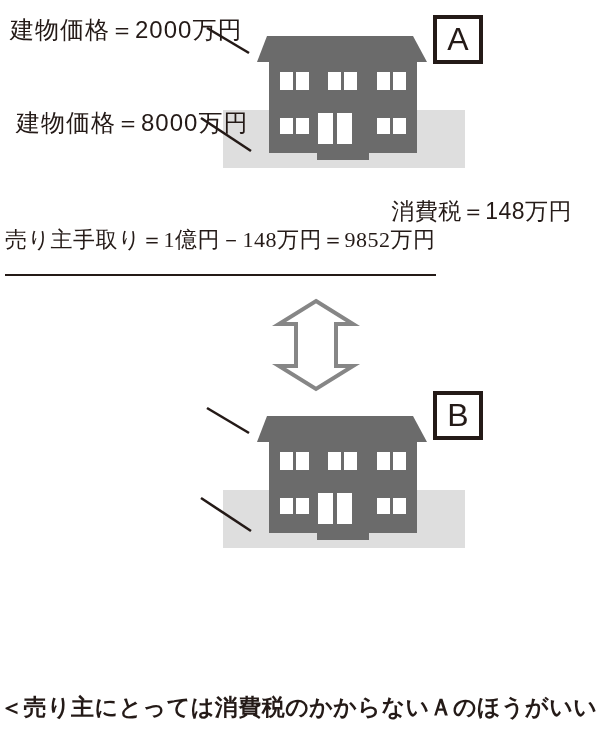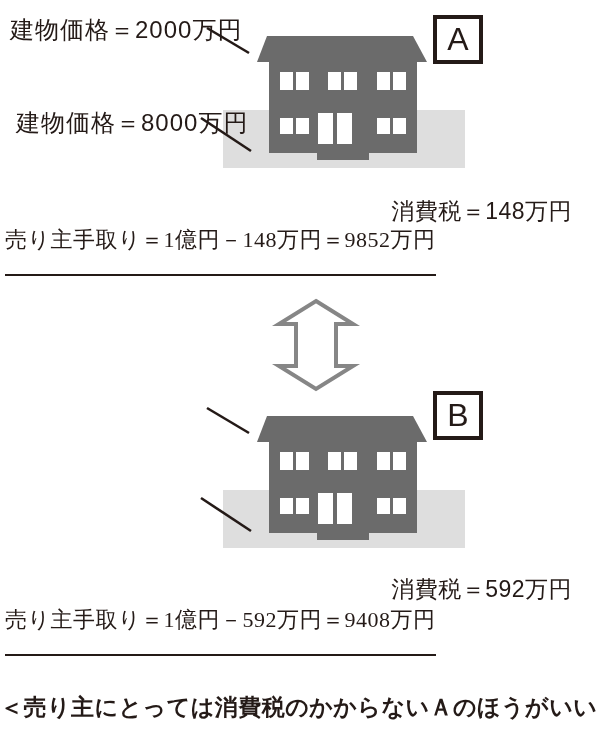--- a/index.html
+++ b/index.html
@@ -147,24 +147,20 @@
     <div class="win wb wb4"></div>
     <div class="win door d1"></div>
     <div class="win door d2"></div>
   </div>
 
   <div class="label-box" style="top:391px">
     <span>B</span>
   </div>
 
 
-  <div class="tax-line" style="top:574px">消費税＝592万円</div>
-  <div class="seller-line" style="top:605px">
-    <span class="u">売り主手取り＝1億円－592万円＝9408万円</span>
-  </div>
 
   <div class="conclusion">＜売り主にとっては消費税のかからないＡのほうがいい＞</div>
 
   <svg class="overlay-svg" viewBox="0 0 600 741" xmlns="http://www.w3.org/2000/svg">
     <g>
         <line x1="207" y1="28" x2="249" y2="53" stroke="#241a17" stroke-width="2.6"></line>
       </g>
     <g>
         <line x1="201" y1="118" x2="251" y2="151" stroke="#241a17" stroke-width="2.6"></line>
       </g>

